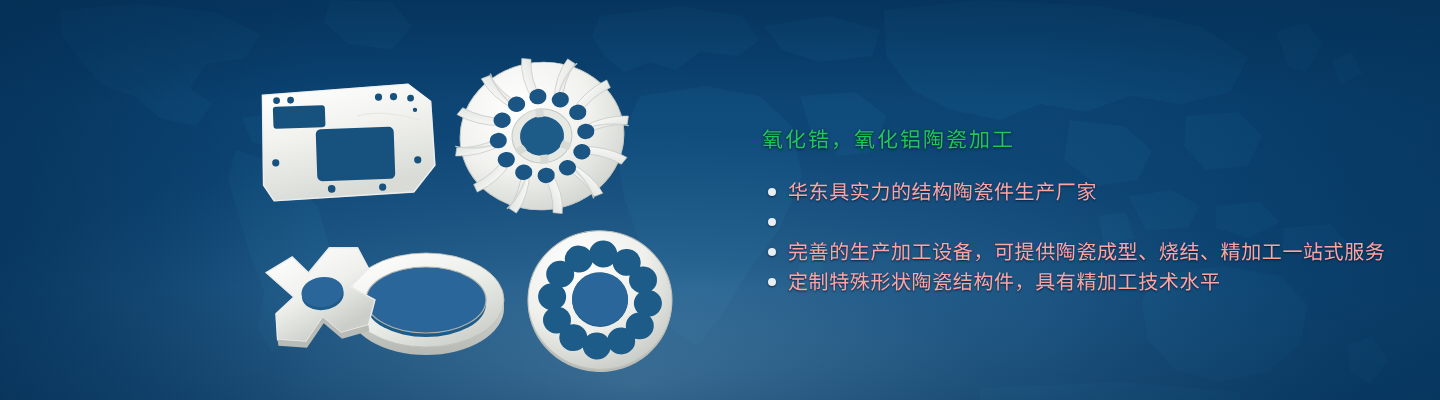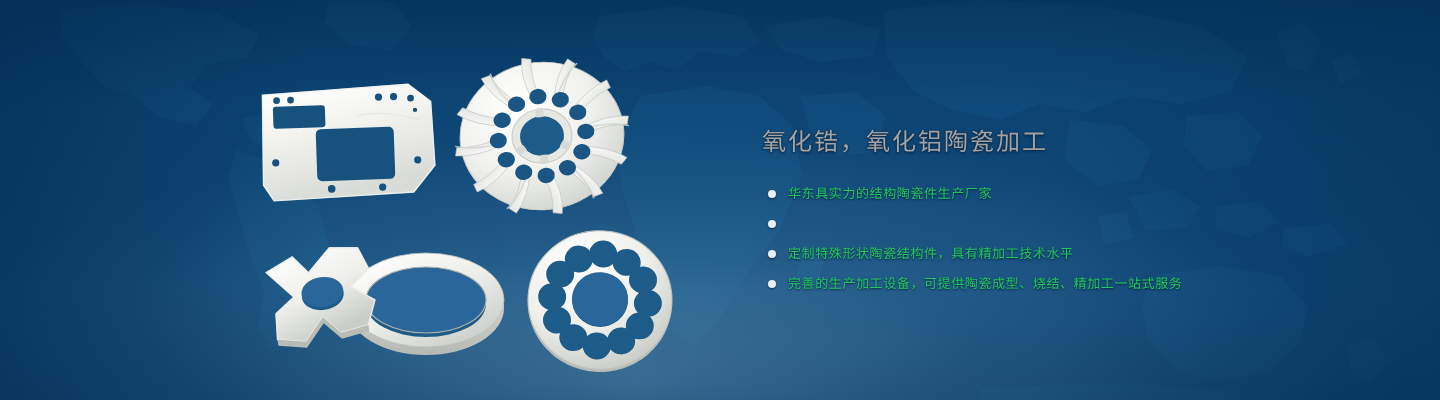--- a/index.html
+++ b/index.html
@@ -55,24 +55,24 @@
   }
 
   
   .copy {
     position: absolute;
     left: 762px;
     top: 104px;
     width: 640px;
   }
   .headline {
-    font-size: 24px;
+    font-size: 21px;
     line-height: 44px;
     letter-spacing: 2px;
-    color: #a3a3a3;
+    color: #22c55e;
     font-weight: 400;
     text-shadow: 0 1px 3px rgba(0,20,45,0.75), 0 0 1px rgba(0,0,0,0.5);
     white-space: nowrap;
   }
   .bullets {
     list-style: none;
     margin: 19px 0 0 0;
     padding: 0;
   }
   .bullet {
@@ -85,23 +85,23 @@
     width: 8px;
     height: 8px;
     border-radius: 50%;
     background: #e9eef2;
     box-shadow: 0 1px 2px rgba(0,15,35,0.6);
     flex: 0 0 auto;
     margin-right: 12px;
     margin-left: 6px;
   }
   .bullet-text {
-    font-size: 13px;
+    font-size: 20px;
     line-height: 22px;
-    color: #22c55e;
+    color: #fca5a5;
     letter-spacing: 0.6px;
     text-shadow: 0 1px 2px rgba(0,18,40,0.8);
     white-space: nowrap;
   }
 </style>
 </head>
 <body>
 
 <div id="banner">
 
@@ -353,22 +353,22 @@
     <ul class="bullets">
       <li class="bullet">
         <span class="bullet-dot"></span>
         <span class="bullet-text">华东具实力的结构陶瓷件生产厂家</span>
       </li>
       <li class="bullet">
         <span class="bullet-dot"></span>
       </li>
       <li class="bullet">
         <span class="bullet-dot"></span>
-        <span class="bullet-text">定制特殊形状陶瓷结构件，具有精加工技术水平</span>
+        <span class="bullet-text">完善的生产加工设备，可提供陶瓷成型、烧结、精加工一站式服务</span>
       </li>
       <li class="bullet">
         <span class="bullet-dot"></span>
-        <span class="bullet-text">完善的生产加工设备，可提供陶瓷成型、烧结、精加工一站式服务</span>
+        <span class="bullet-text">定制特殊形状陶瓷结构件，具有精加工技术水平</span>
       </li>
     </ul>
   </div>
 
 </div>
 
 </body></html>

